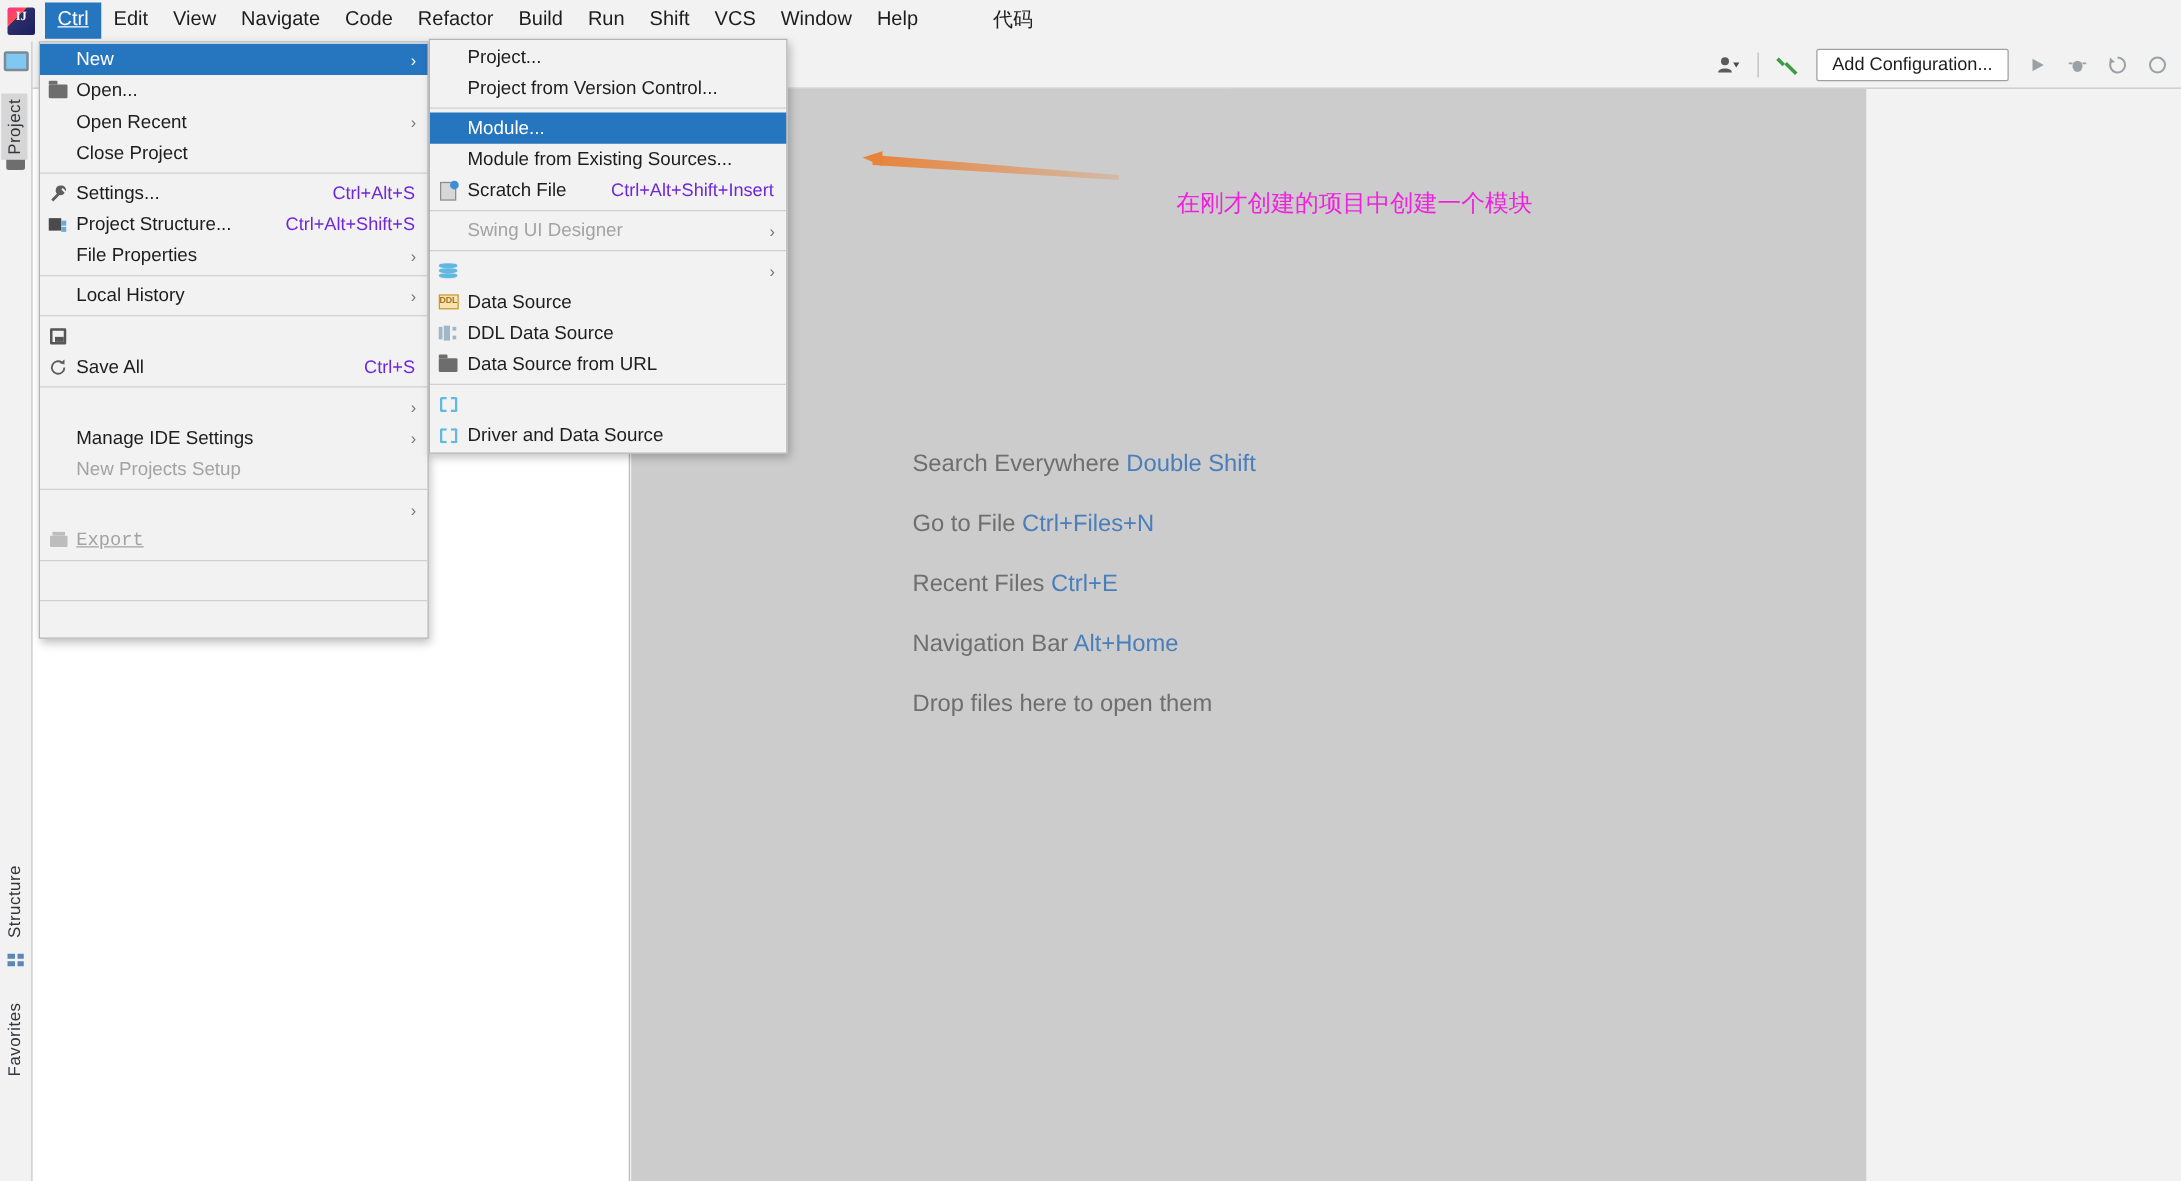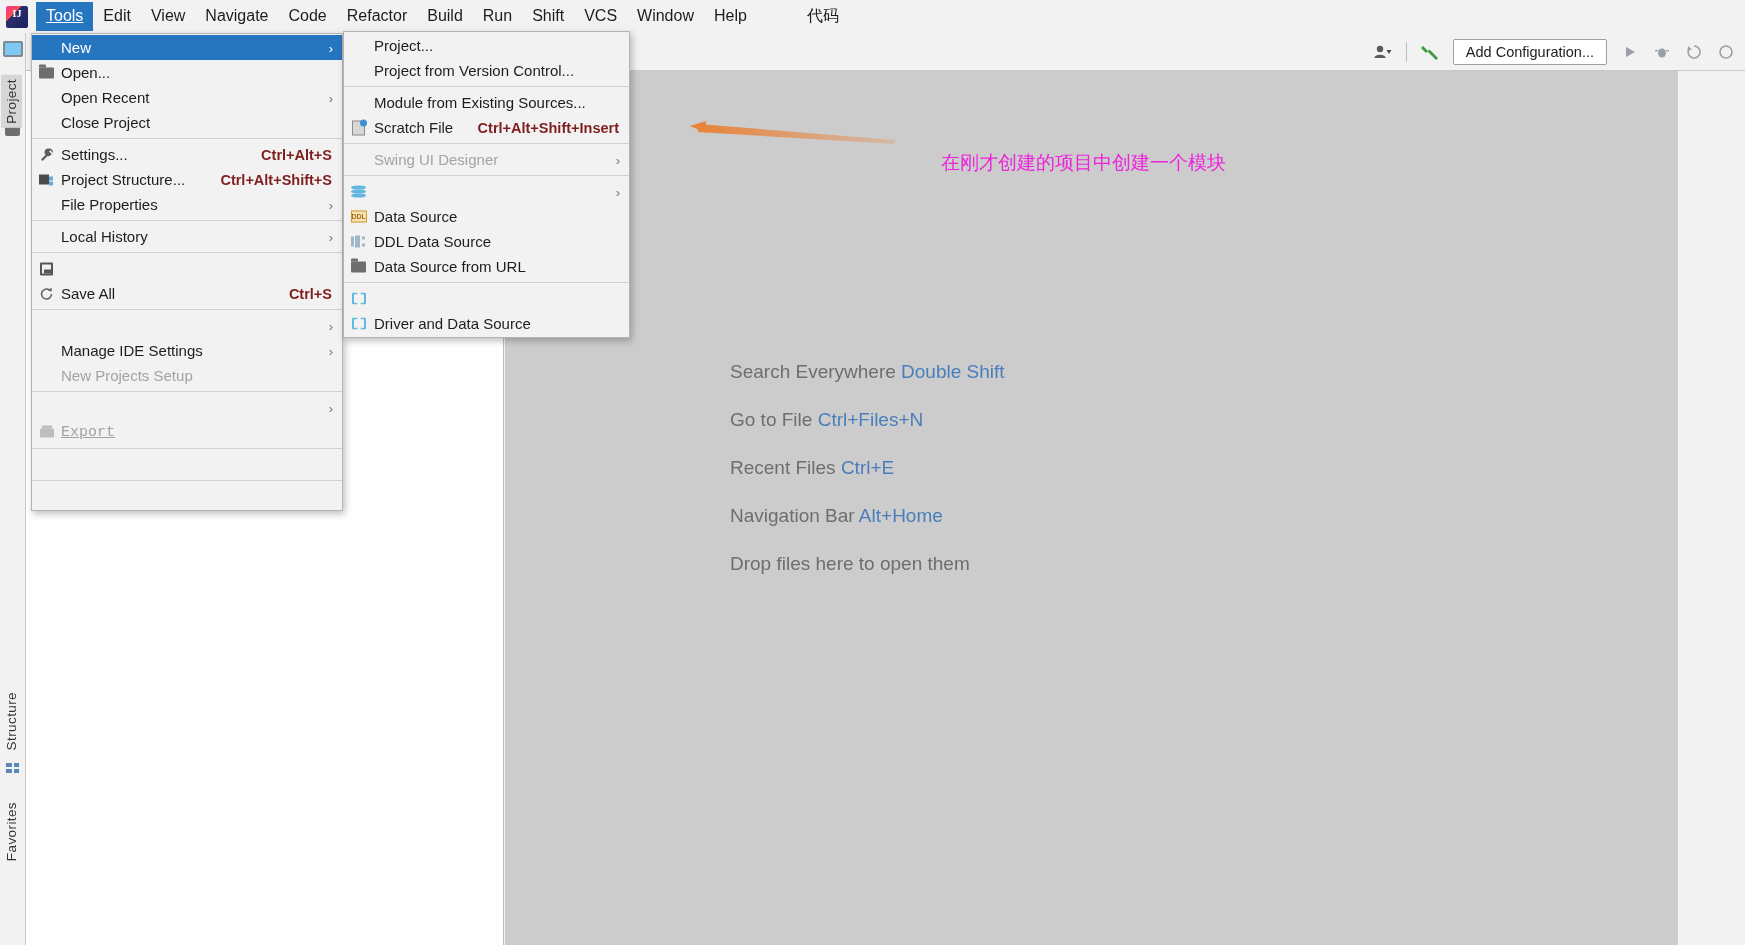--- a/index.html
+++ b/index.html
@@ -149,21 +149,21 @@
   .project-panel {
     position: absolute; top: 71px; left: 26px;
     width: 478px; height: 874px;
     background: #ffffff;
     border-right: 1px solid #bdbdbd;
   }
 
   
   .editor-area {
     position: absolute; top: 71px; left: 505px;
-    width: 1173px; height: 874px;
+    width: 988px; height: 874px;
     background: #cccccc;
   }
   .hints {
     position: absolute;
     left: 225px; top: 290px;
     display: flex; flex-direction: column; gap: 26px;
   }
   .hint-row {
     font-size: 19px;
     color: #6e6e6e;
@@ -204,24 +204,23 @@
     color: #1d1d1d;
     padding-left: 29px;
     padding-right: 10px;
     cursor: default;
     white-space: nowrap;
   }
   .mi.sel { background: #2675bf; color: #ffffff; }
   .mi.disabled { color: #a3a3a3; }
   .mi .shortcut {
     margin-left: auto;
-    color: #7f1d1d;
+    color: #6d28d9;
     font-size: 14.5px;
     padding-left: 20px;
-    font-weight: bold;
   }
   .mi .arrow {
     position: absolute; right: 9px; top: 50%;
     transform: translateY(-50%);
     color: #777;
     font-size: 13px;
   }
   .mi.sel .arrow { color: #ffffff; }
   .mi .mi-icon {
     position: absolute; left: 6px; top: 50%;
@@ -392,21 +391,21 @@
     <div class="tb-icon">
       <svg width="16" height="16" viewBox="0 0 16 16">
         <circle cx="8" cy="8" r="6" stroke="#9aa0a6" stroke-width="1.6" fill="none"></circle>
       </svg>
     </div>
   </div>
 
   <div class="menubar">
     <div class="ij-logo"></div>
     <div class="menubar-item active">
-      <u>Tools</u>
+      <u>Ctrl</u>
     </div>
     <div class="menubar-item">
       <span>Edit</span>
     </div>
     <div class="menubar-item">
       <span>View</span>
     </div>
     <div class="menubar-item">
       <span>Navigate</span>
     </div>
@@ -567,20 +566,23 @@
       <span>Project...</span>
     </div>
 
 
     <div class="mi">
       <span>Project from Version Control...</span>
     </div>
 
     <div class="sep"></div>
 
+    <div class="mi sel">
+      <span>Module...</span>
+    </div>
 
     <div class="mi">
       <span>Module from Existing Sources...</span>
     </div>
 
     <div class="mi">
       <span class="mi-icon">
           <span class="ic-scratch"></span>
         </span>
       <span>Scratch File</span>

